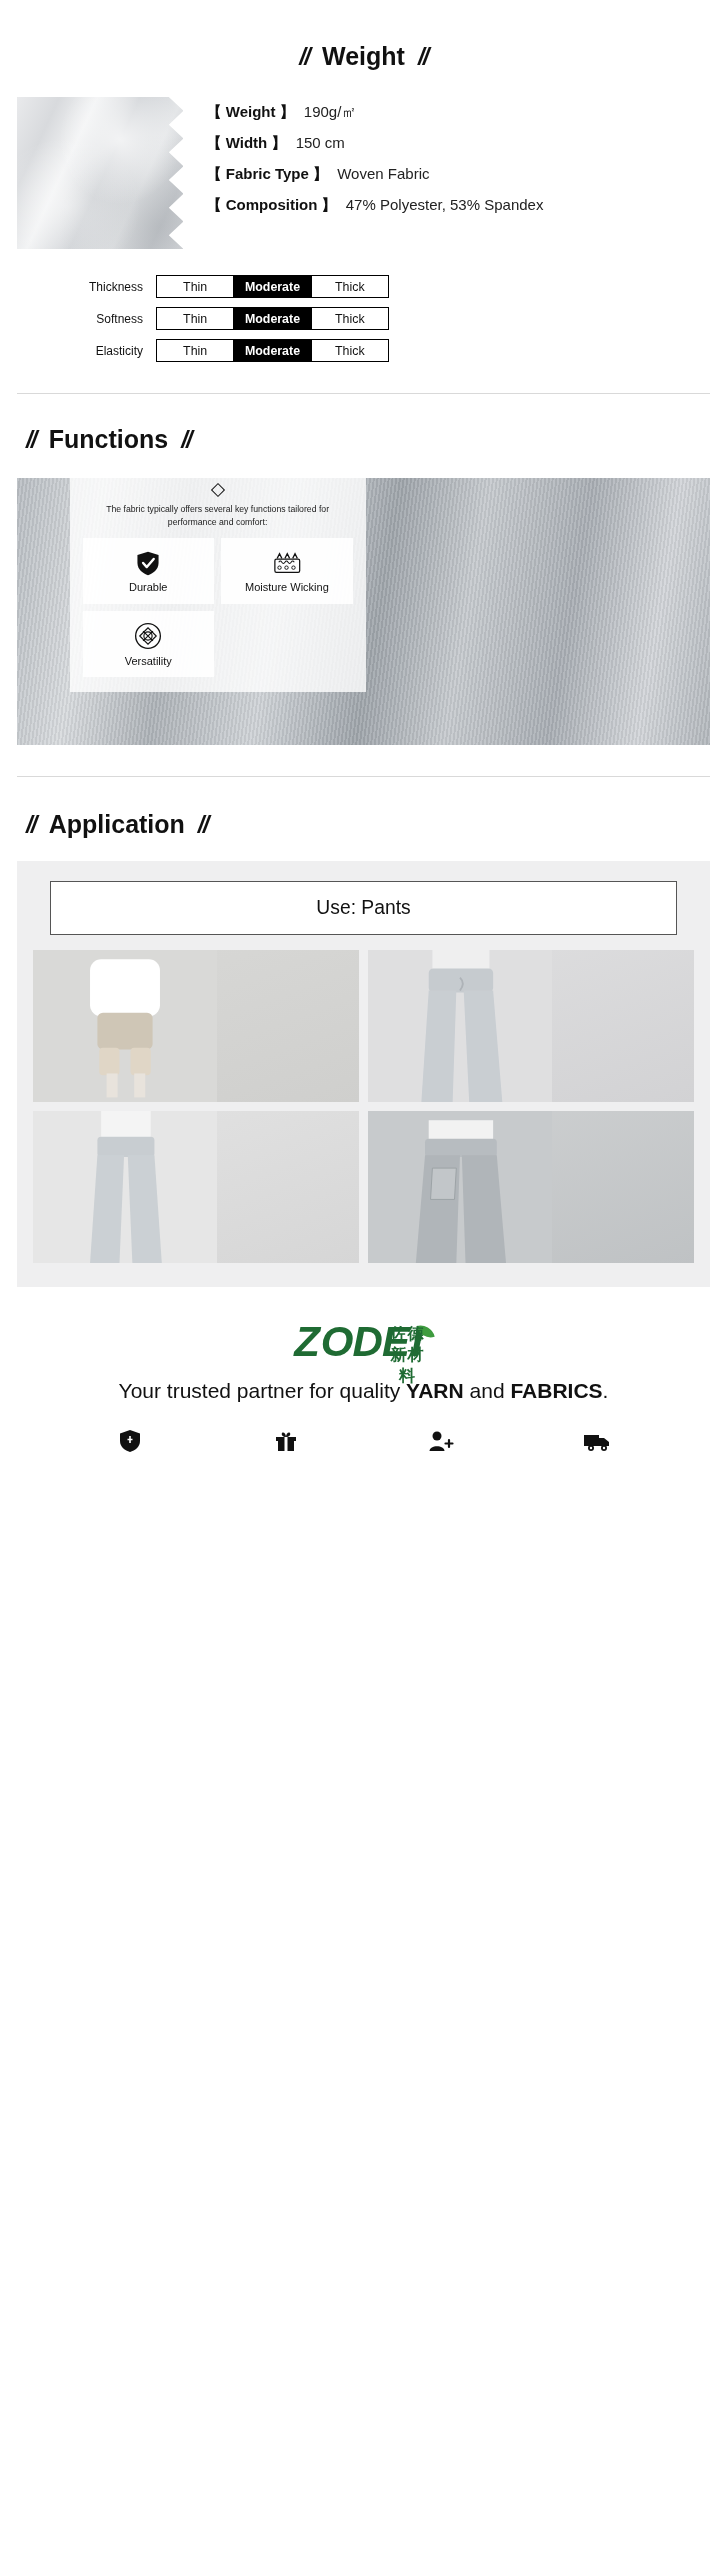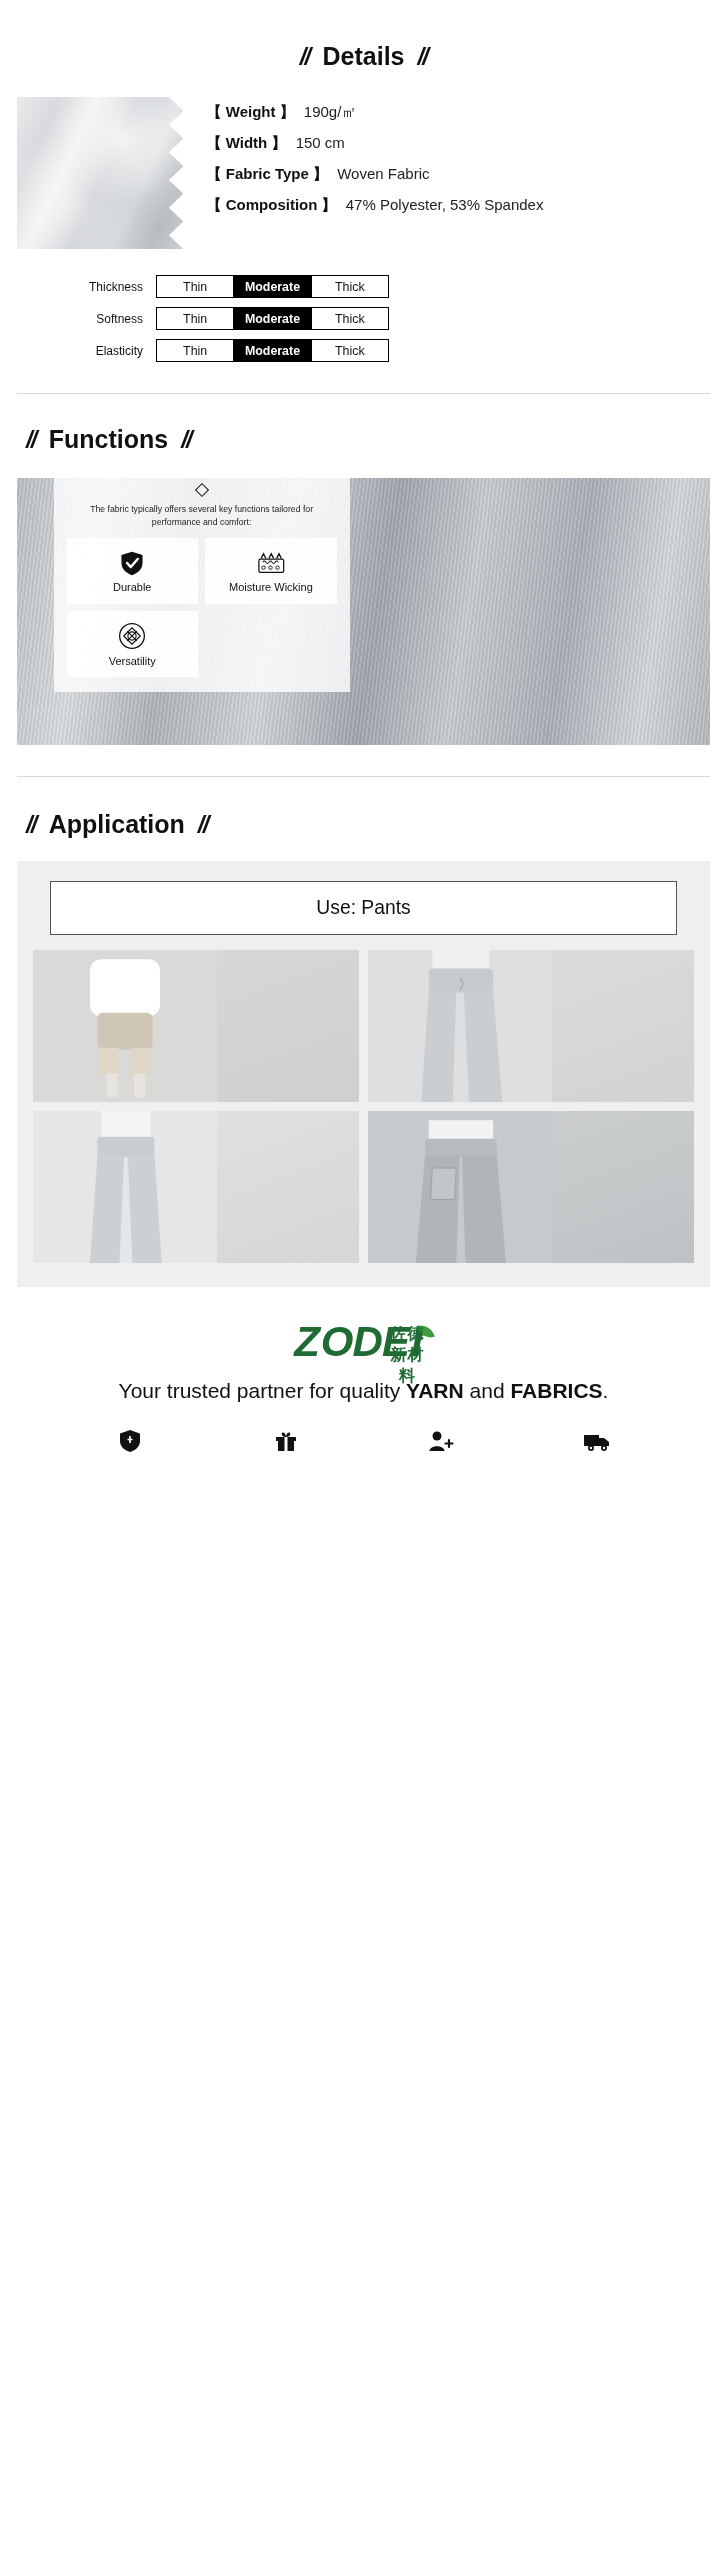--- a/index.html
+++ b/index.html
@@ -154,21 +154,21 @@
       linear-gradient(100deg,#b9bec3 0%, #d8dbde 12%, #aeb3b8 24%, #cfd3d7 38%, #9fa5ab 52%, #c6cace 64%, #a9aeb4 78%, #d2d5d9 90%, #b2b7bc 100%);
   }
   .func-banner::before {
     content:"";
     position:absolute;
     inset:0;
     background:repeating-linear-gradient(97deg, rgba(255,255,255,.10) 0 1.8px, rgba(0,0,0,.05) 1.8px 3.7px);
   }
   .func-card {
     position:absolute;
-    left:37px; top:-57px;
+    left:53px; top:-57px;
     width:296px;
     background:rgba(255,255,255,.80);
     padding:64px 13px 14.7px 13px;
   }
   .func-intro {
     text-align:center;
     font-size:8.7px;
     line-height:1.5;
     color:#222;
     margin-bottom:9.2px;
@@ -283,21 +283,21 @@
     align-items:center;
     padding:0 52px;
   }
   .icon-bar .ib { width:28px; height:28px; display:flex; align-items:center; justify-content:center; }
 </style>
 </head>
 <body>
 
 <div class="sec-head details-head">
   <span class="slash">//</span>
-  <span class="sec-title">Details</span>
+  <span class="sec-title">Weight</span>
   <span class="slash">//</span>
 </div>
 
 <div class="details-wrap">
   <div class="fabric-swatch">
     <div class="sw-img"></div>
     <div class="zig"></div>
   </div>
 
   <div class="spec-list">

